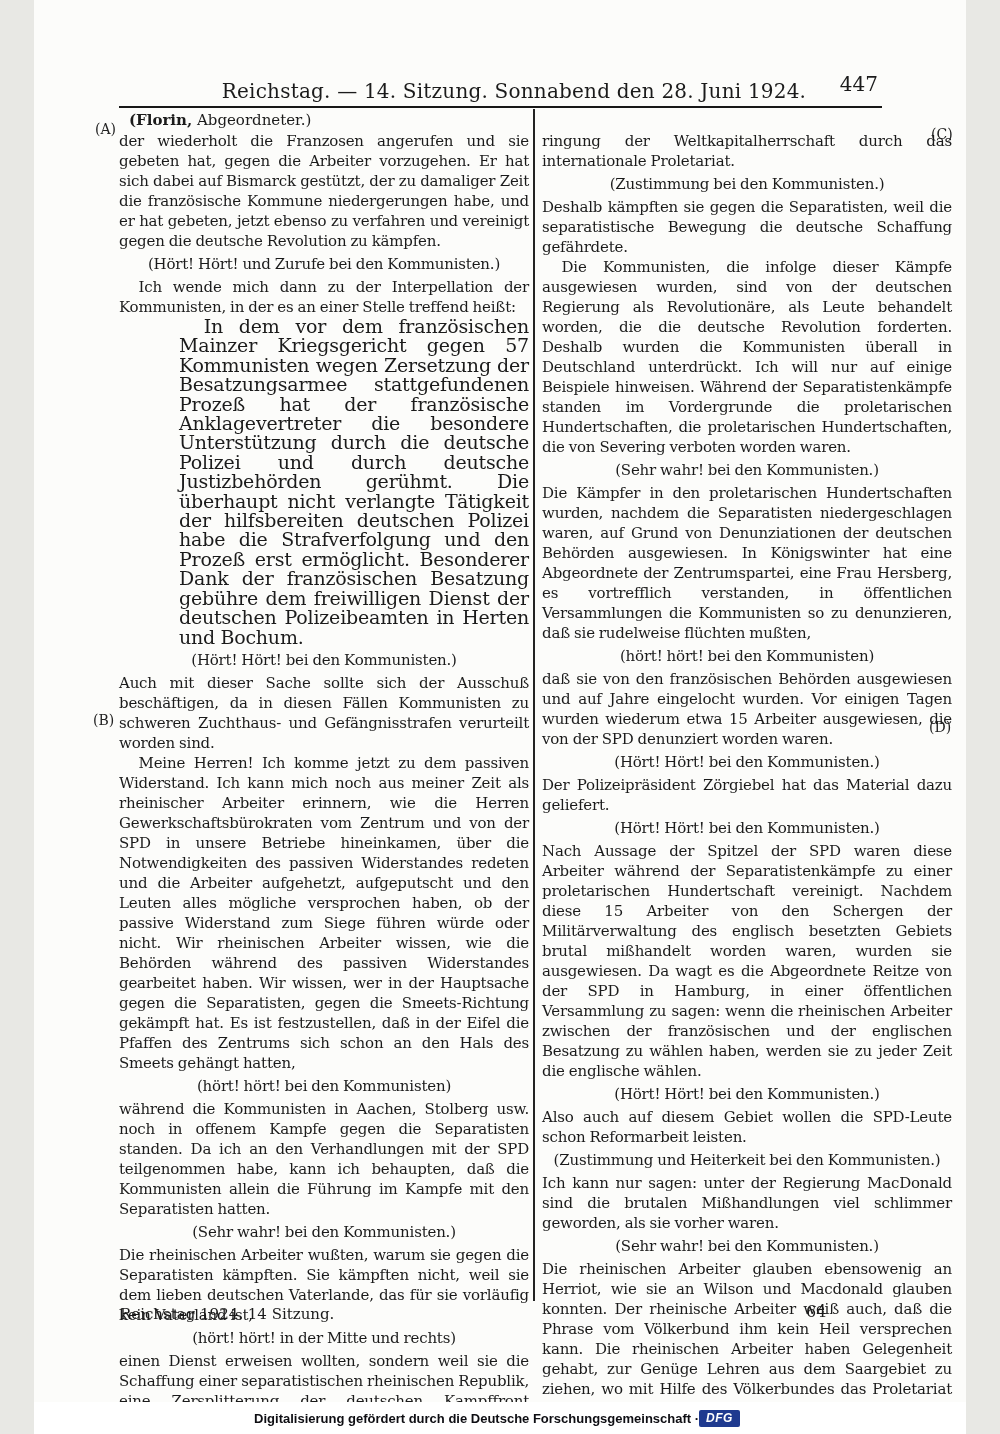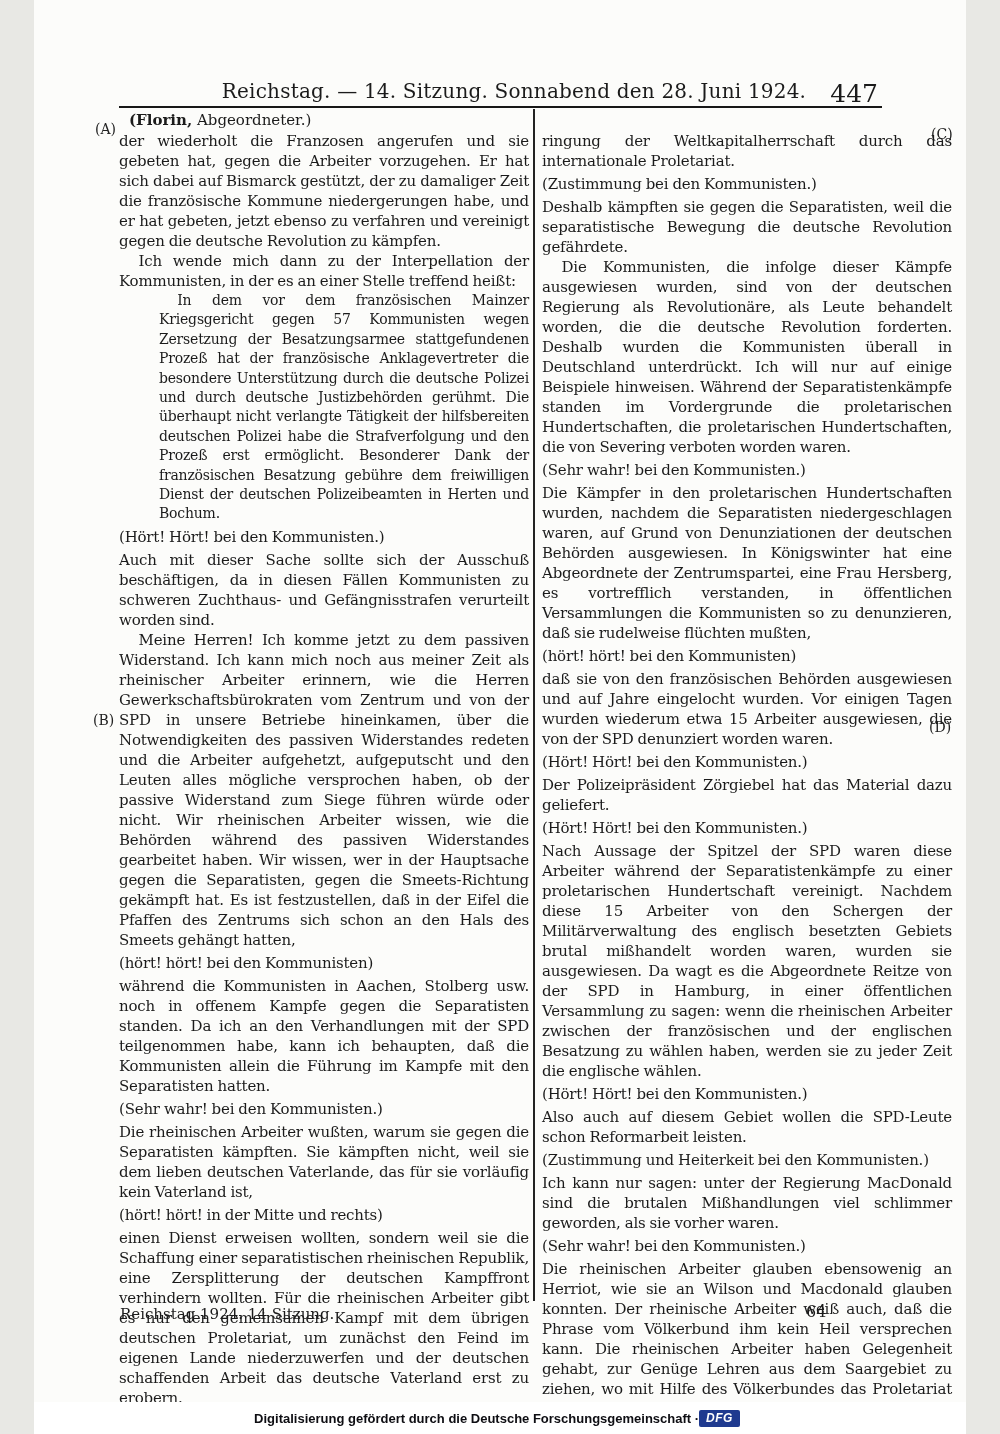--- a/index.html
+++ b/index.html
@@ -17,22 +17,22 @@
   .header-title {
     position: absolute;
     top: 79px; left: 85px; width: 790px;
     text-align: center;
     font-size: 20px;
     letter-spacing: 0.2px;
     white-space: nowrap;
   }
   .page-number {
     position: absolute;
-    top: 79px; right: 88px;
-    font-size: 25px;
+    top: 72px; right: 88px;
+    font-size: 20px;
   }
   .header-rule {
     position: absolute;
     top: 106px; left: 85px; right: 84px;
     height: 2px;
     background: #171717;
   }
   .speaker-note {
     position: absolute;
     top: 111px; left: 95px;
@@ -55,26 +55,27 @@
   .col-right { left: 508px; }
   .col-divider {
     position: absolute;
     left: 499px; top: 109px;
     width: 2px; height: 1192px;
     background: #222;
   }
   .col p { margin: 0; }
   .col p.para.indent { text-indent: 1.3em; }
   .col p.interjection {
+    text-align: center;
     text-indent: 0;
     margin: 3px 0;
   }
   .col p.quote {
-    margin-left: 40px;
-    font-size: 14px;
+    margin-left: 60px;
+    font-size: 19px;
     line-height: 19.4px;
     text-indent: 1.3em;
   }
   
   .margin-marker {
     position: absolute;
     font-size: 14px;
     font-family: "DejaVu Serif", serif;
     color: #222;
   }
@@ -144,37 +145,38 @@
     <span class="bold">(Florin,</span><span> Abgeordneter.)</span>
   </div>
 
   <div class="margin-marker marker-a">(A)</div>
   <div class="margin-marker marker-b">(B)</div>
   <div class="margin-marker marker-c">(C)</div>
   <div class="margin-marker marker-d">(D)</div>
 
   <div class="col col-left" id="col-left">
       <p class="para">der wiederholt die Franzosen angerufen und sie gebeten hat, gegen die Arbeiter vorzugehen. Er hat sich dabei auf Bismarck gestützt, der zu damaliger Zeit die französische Kommune niedergerungen habe, und er hat gebeten, jetzt ebenso zu verfahren und vereinigt gegen die deutsche Revolution zu kämpfen.</p>
+      <p class="interjection">(Hört! Hört! und Zurufe bei den Kommunisten.)</p>
       <p class="para indent">Ich wende mich dann zu der Interpellation der Kommunisten, in der es an einer Stelle treffend heißt:</p>
       <p class="quote">In dem vor dem französischen Mainzer Kriegsgericht gegen 57 Kommunisten wegen Zersetzung der Besatzungsarmee stattgefundenen Prozeß hat der französische Anklagevertreter die besondere Unterstützung durch die deutsche Polizei und durch deutsche Justizbehörden gerühmt. Die überhaupt nicht verlangte Tätigkeit der hilfsbereiten deutschen Polizei habe die Strafverfolgung und den Prozeß erst ermöglicht. Besonderer Dank der französischen Besatzung gebühre dem freiwilligen Dienst der deutschen Polizeibeamten in Herten und Bochum.</p>
       <p class="interjection">(Hört! Hört! bei den Kommunisten.)</p>
       <p class="para">Auch mit dieser Sache sollte sich der Ausschuß beschäftigen, da in diesen Fällen Kommunisten zu schweren Zuchthaus- und Gefängnisstrafen verurteilt worden sind.</p>
       <p class="para indent">Meine Herren! Ich komme jetzt zu dem passiven Widerstand. Ich kann mich noch aus meiner Zeit als rheinischer Arbeiter erinnern, wie die Herren Gewerkschaftsbürokraten vom Zentrum und von der SPD in unsere Betriebe hineinkamen, über die Notwendigkeiten des passiven Widerstandes redeten und die Arbeiter aufgehetzt, aufgeputscht und den Leuten alles mögliche versprochen haben, ob der passive Widerstand zum Siege führen würde oder nicht. Wir rheinischen Arbeiter wissen, wie die Behörden während des passiven Widerstandes gearbeitet haben. Wir wissen, wer in der Hauptsache gegen die Separatisten, gegen die Smeets-Richtung gekämpft hat. Es ist festzustellen, daß in der Eifel die Pfaffen des Zentrums sich schon an den Hals des Smeets gehängt hatten,</p>
       <p class="interjection">(hört! hört! bei den Kommunisten)</p>
       <p class="para">während die Kommunisten in Aachen, Stolberg usw. noch in offenem Kampfe gegen die Separatisten standen. Da ich an den Verhandlungen mit der SPD teilgenommen habe, kann ich behaupten, daß die Kommunisten allein die Führung im Kampfe mit den Separatisten hatten.</p>
       <p class="interjection">(Sehr wahr! bei den Kommunisten.)</p>
       <p class="para">Die rheinischen Arbeiter wußten, warum sie gegen die Separatisten kämpften. Sie kämpften nicht, weil sie dem lieben deutschen Vaterlande, das für sie vorläufig kein Vaterland ist,</p>
       <p class="interjection">(hört! hört! in der Mitte und rechts)</p>
       <p class="para">einen Dienst erweisen wollten, sondern weil sie die Schaffung einer separatistischen rheinischen Republik, eine Zersplitterung der deutschen Kampffront verhindern wollten. Für die rheinischen Arbeiter gibt es nur den gemeinsamen Kampf mit dem übrigen deutschen Proletariat, um zunächst den Feind im eigenen Lande niederzuwerfen und der deutschen schaffenden Arbeit das deutsche Vaterland erst zu erobern.</p>
     </div>
   <div class="col-divider"></div>
   <div class="col col-right" id="col-right">
       <p class="para">ringung der Weltkapitalherrschaft durch das internationale Proletariat.</p>
       <p class="interjection">(Zustimmung bei den Kommunisten.)</p>
-      <p class="para">Deshalb kämpften sie gegen die Separatisten, weil die separatistische Bewegung die deutsche Revolution gefährdete.</p>
+      <p class="para">Deshalb kämpften sie gegen die Separatisten, weil die separatistische Bewegung die deutsche Schaffung gefährdete.</p>
       <p class="para indent">Die Kommunisten, die infolge dieser Kämpfe ausgewiesen wurden, sind von der deutschen Regierung als Revolutionäre, als Leute behandelt worden, die die deutsche Revolution forderten. Deshalb wurden die Kommunisten überall in Deutschland unterdrückt. Ich will nur auf einige Beispiele hinweisen. Während der Separatistenkämpfe standen im Vordergrunde die proletarischen Hundertschaften, die proletarischen Hundertschaften, die von Severing verboten worden waren.</p>
       <p class="interjection">(Sehr wahr! bei den Kommunisten.)</p>
       <p class="para">Die Kämpfer in den proletarischen Hundertschaften wurden, nachdem die Separatisten niedergeschlagen waren, auf Grund von Denunziationen der deutschen Behörden ausgewiesen. In Königswinter hat eine Abgeordnete der Zentrumspartei, eine Frau Hersberg, es vortrefflich verstanden, in öffentlichen Versammlungen die Kommunisten so zu denunzieren, daß sie rudelweise flüchten mußten,</p>
       <p class="interjection">(hört! hört! bei den Kommunisten)</p>
       <p class="para">daß sie von den französischen Behörden ausgewiesen und auf Jahre eingelocht wurden. Vor einigen Tagen wurden wiederum etwa 15 Arbeiter ausgewiesen, die von der SPD denunziert worden waren.</p>
       <p class="interjection">(Hört! Hört! bei den Kommunisten.)</p>
       <p class="para">Der Polizeipräsident Zörgiebel hat das Material dazu geliefert.</p>
       <p class="interjection">(Hört! Hört! bei den Kommunisten.)</p>
       <p class="para">Nach Aussage der Spitzel der SPD waren diese Arbeiter während der Separatistenkämpfe zu einer proletarischen Hundertschaft vereinigt. Nachdem diese 15 Arbeiter von den Schergen der Militärverwaltung des englisch besetzten Gebiets brutal mißhandelt worden waren, wurden sie ausgewiesen. Da wagt es die Abgeordnete Reitze von der SPD in Hamburg, in einer öffentlichen Versammlung zu sagen: wenn die rheinischen Arbeiter zwischen der französischen und der englischen Besatzung zu wählen haben, werden sie zu jeder Zeit die englische wählen.</p>
       <p class="interjection">(Hört! Hört! bei den Kommunisten.)</p>

